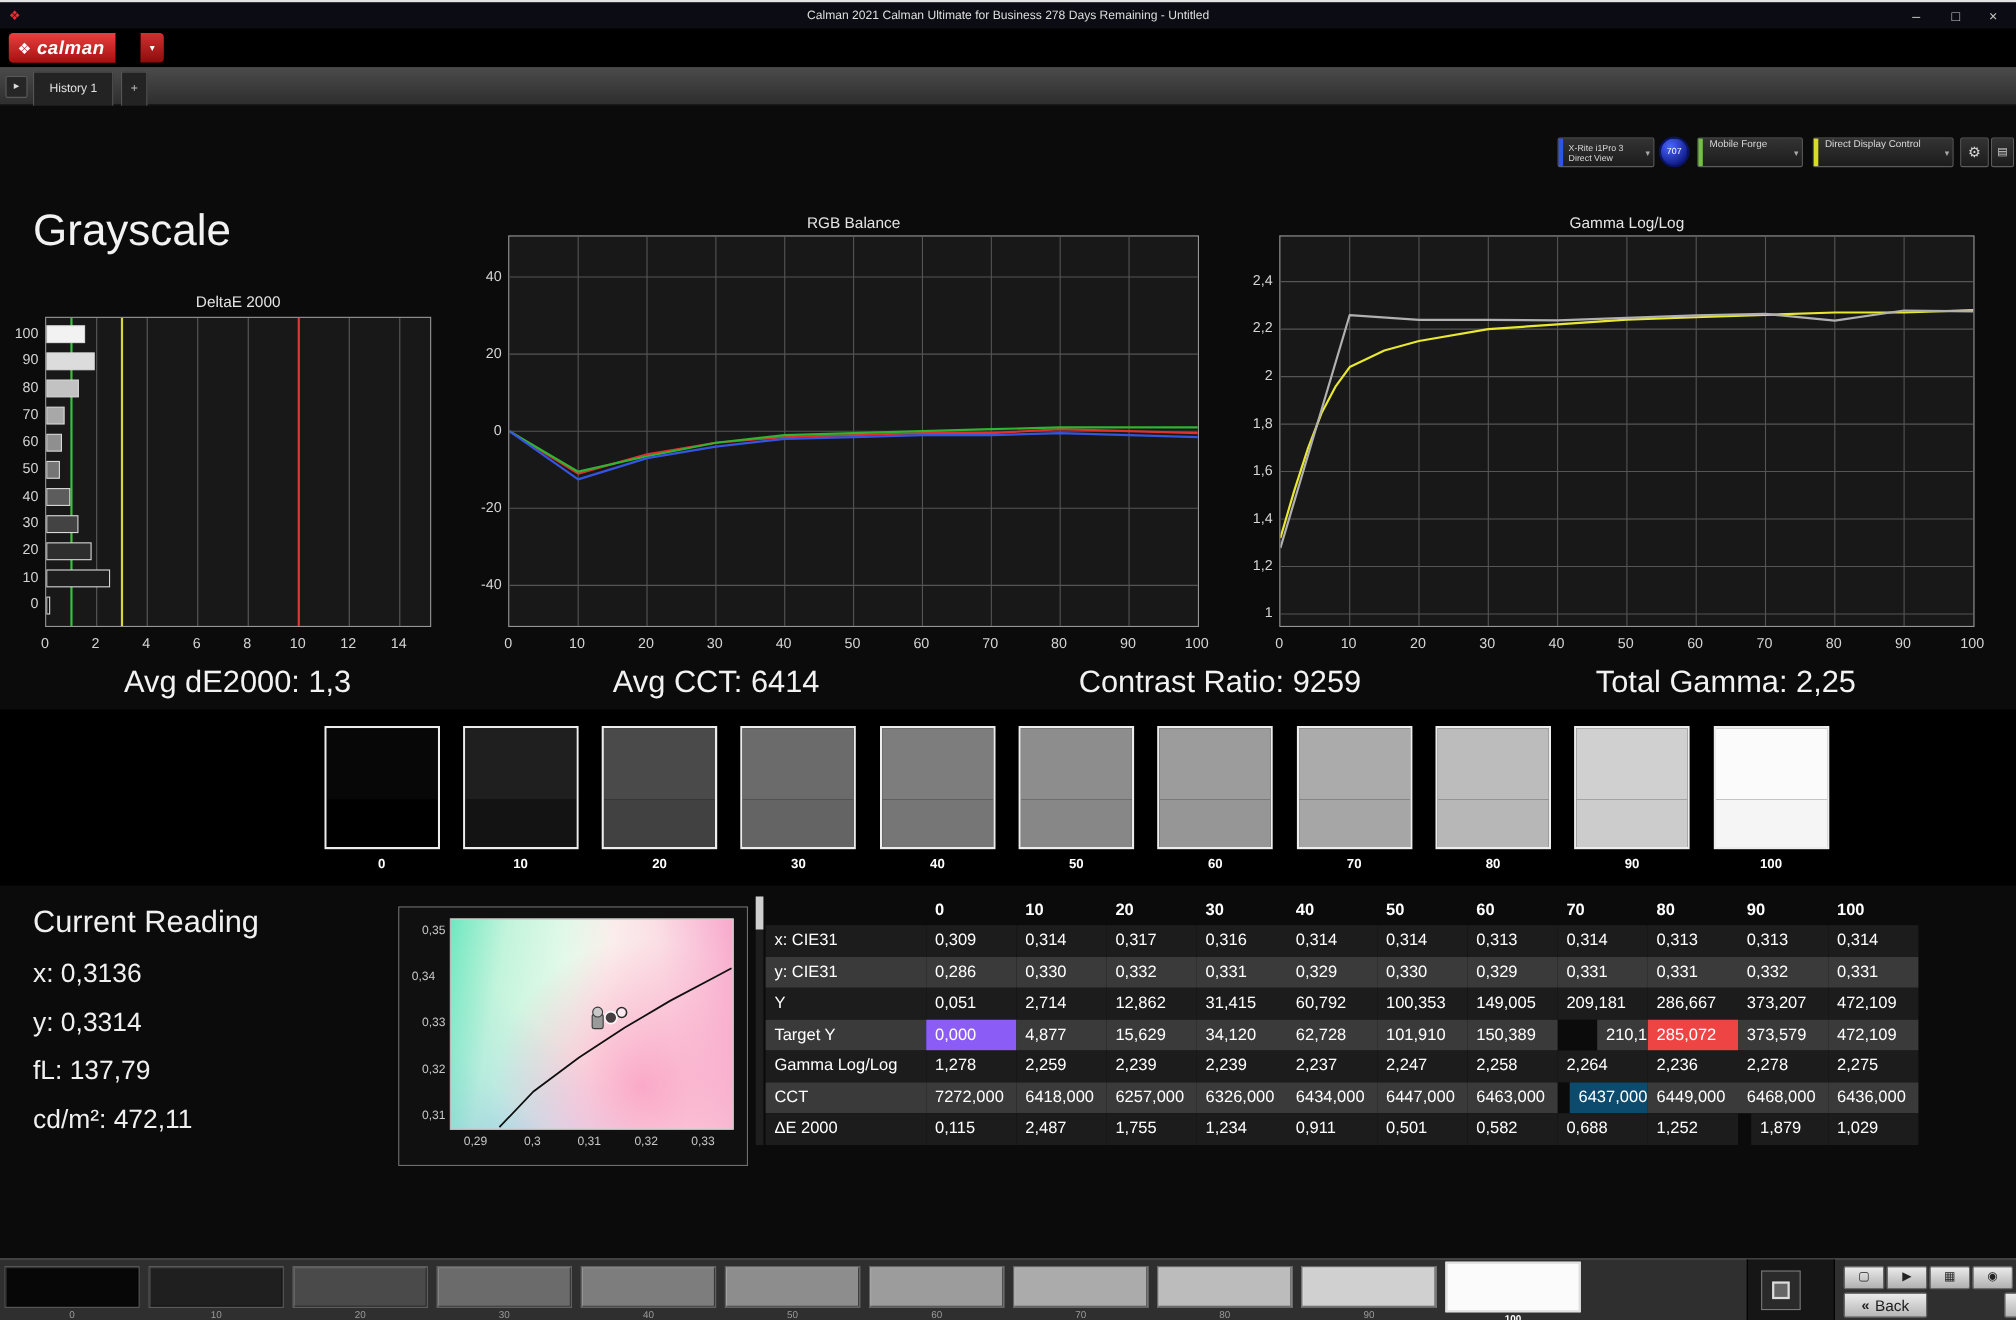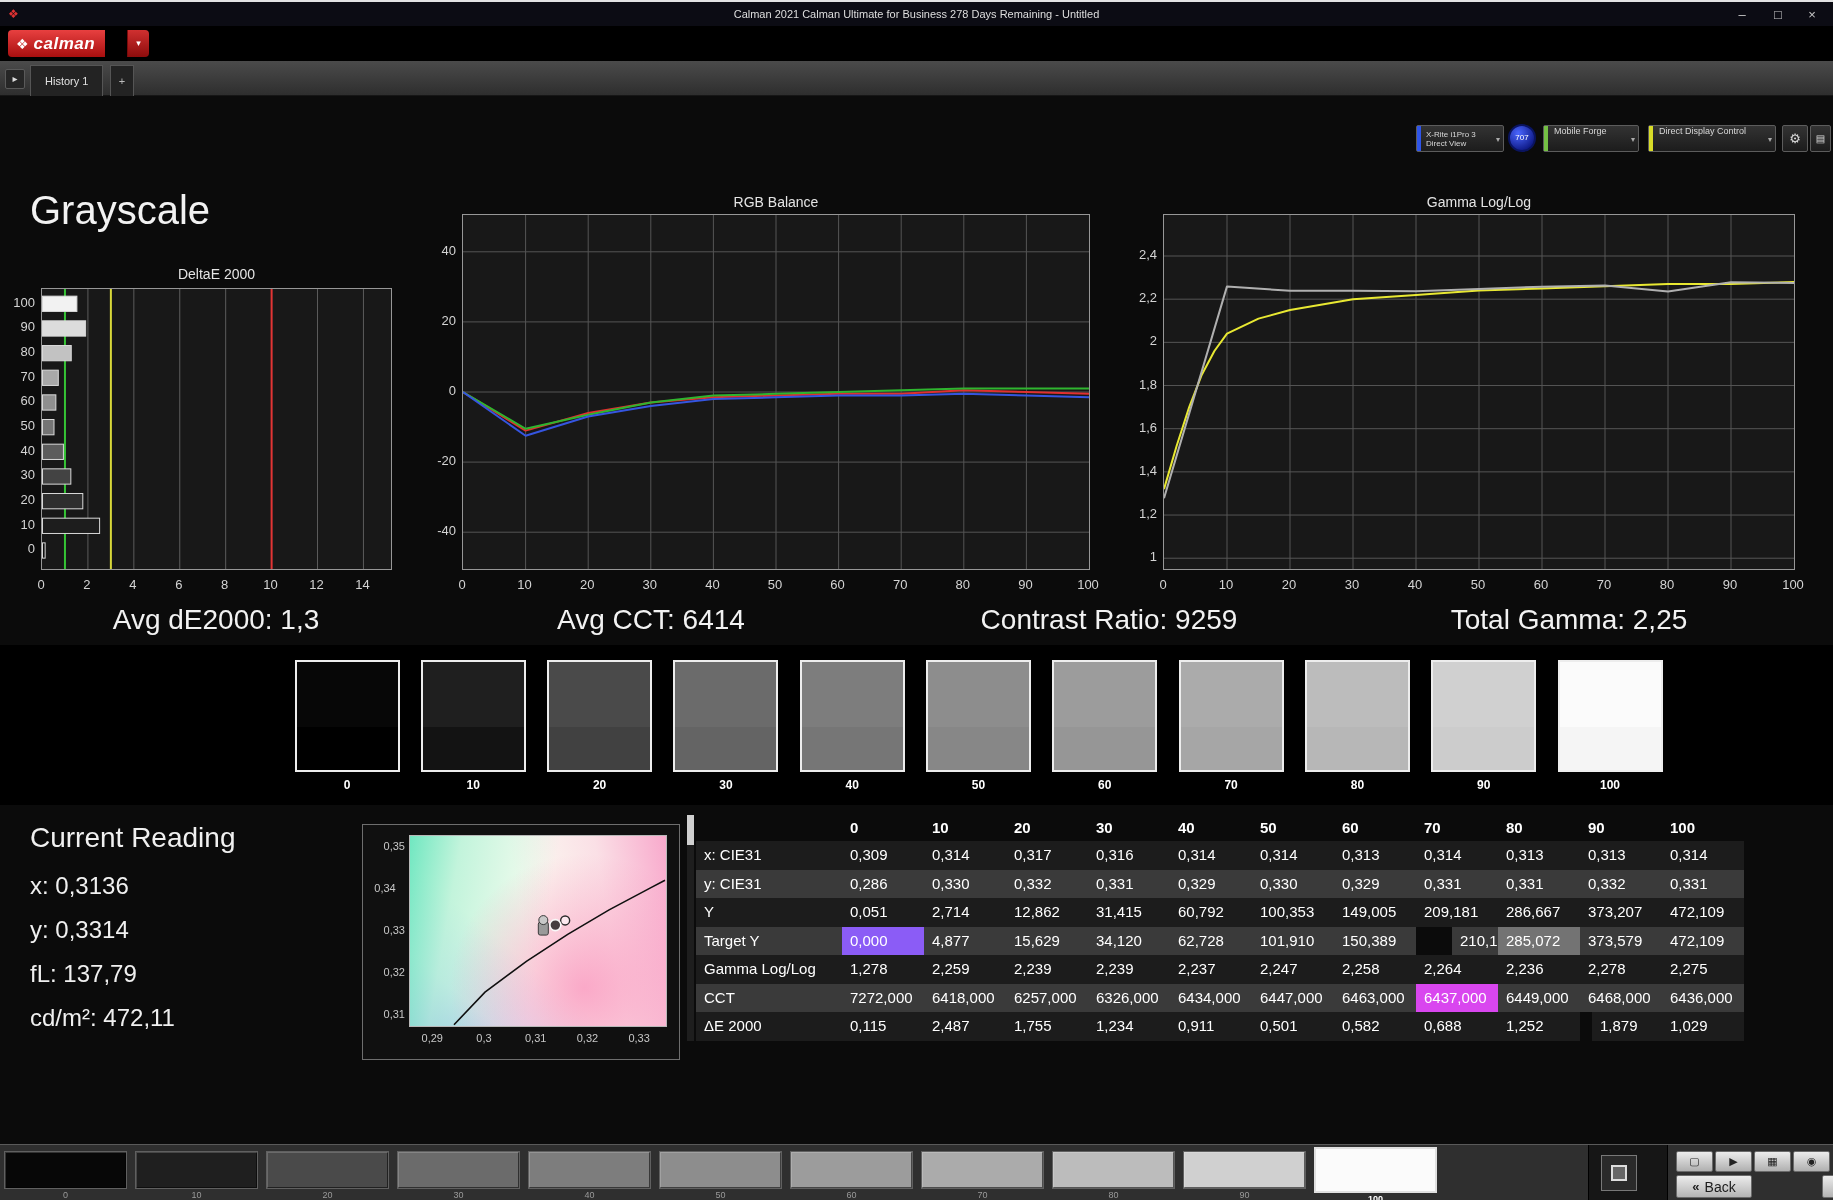--- a/index.html
+++ b/index.html
@@ -474,21 +474,21 @@
         <div class="td" style="background: rgb(28, 28, 28);">472,109</div>
         <div class="td rowlabel" style="background: rgb(58, 58, 58);">Target Y</div>
         <div class="td" style="background: #8b5cf6;">0,000</div>
         <div class="td" style="background: rgb(58, 58, 58);">4,877</div>
         <div class="td" style="background: rgb(58, 58, 58);">15,629</div>
         <div class="td" style="background: rgb(58, 58, 58);">34,120</div>
         <div class="td" style="background: rgb(58, 58, 58);">62,728</div>
         <div class="td" style="background: rgb(58, 58, 58);">101,910</div>
         <div class="td" style="background: rgb(58, 58, 58);">150,389</div>
         <div class="td" style="background: rgb(58, 58, 58); margin-left: 36px;">210,184</div>
-        <div class="td" style="background: #737373;">285,072</div>
+        <div class="td" style="background: #ef4444;">285,072</div>
         <div class="td" style="background: rgb(58, 58, 58);">373,579</div>
         <div class="td" style="background: rgb(58, 58, 58);">472,109</div>
         <div class="td rowlabel" style="background: rgb(28, 28, 28);">Gamma Log/Log</div>
         <div class="td" style="background: rgb(28, 28, 28);">1,278</div>
         <div class="td" style="background: rgb(28, 28, 28);">2,259</div>
         <div class="td" style="background: rgb(28, 28, 28);">2,239</div>
         <div class="td" style="background: rgb(28, 28, 28);">2,239</div>
         <div class="td" style="background: rgb(28, 28, 28);">2,237</div>
         <div class="td" style="background: rgb(28, 28, 28);">2,247</div>
         <div class="td" style="background: rgb(28, 28, 28);">2,258</div>
@@ -497,21 +497,21 @@
         <div class="td" style="background: rgb(28, 28, 28);">2,278</div>
         <div class="td" style="background: rgb(28, 28, 28);">2,275</div>
         <div class="td rowlabel" style="background: rgb(58, 58, 58);">CCT</div>
         <div class="td" style="background: rgb(58, 58, 58);">7272,000</div>
         <div class="td" style="background: rgb(58, 58, 58);">6418,000</div>
         <div class="td" style="background: rgb(58, 58, 58);">6257,000</div>
         <div class="td" style="background: rgb(58, 58, 58);">6326,000</div>
         <div class="td" style="background: rgb(58, 58, 58);">6434,000</div>
         <div class="td" style="background: rgb(58, 58, 58);">6447,000</div>
         <div class="td" style="background: rgb(58, 58, 58);">6463,000</div>
-        <div class="td" style="background: #d946ef;">6437,000</div>
+        <div class="td" style="background: #0c4a6e; margin-left: 11px;">6437,000</div>
         <div class="td" style="background: rgb(58, 58, 58);">6449,000</div>
         <div class="td" style="background: rgb(58, 58, 58);">6468,000</div>
         <div class="td" style="background: rgb(58, 58, 58);">6436,000</div>
         <div class="td rowlabel" style="background: rgb(28, 28, 28);">ΔE 2000</div>
         <div class="td" style="background: rgb(28, 28, 28);">0,115</div>
         <div class="td" style="background: rgb(28, 28, 28);">2,487</div>
         <div class="td" style="background: rgb(28, 28, 28);">1,755</div>
         <div class="td" style="background: rgb(28, 28, 28);">1,234</div>
         <div class="td" style="background: rgb(28, 28, 28);">0,911</div>
         <div class="td" style="background: rgb(28, 28, 28);">0,501</div>

